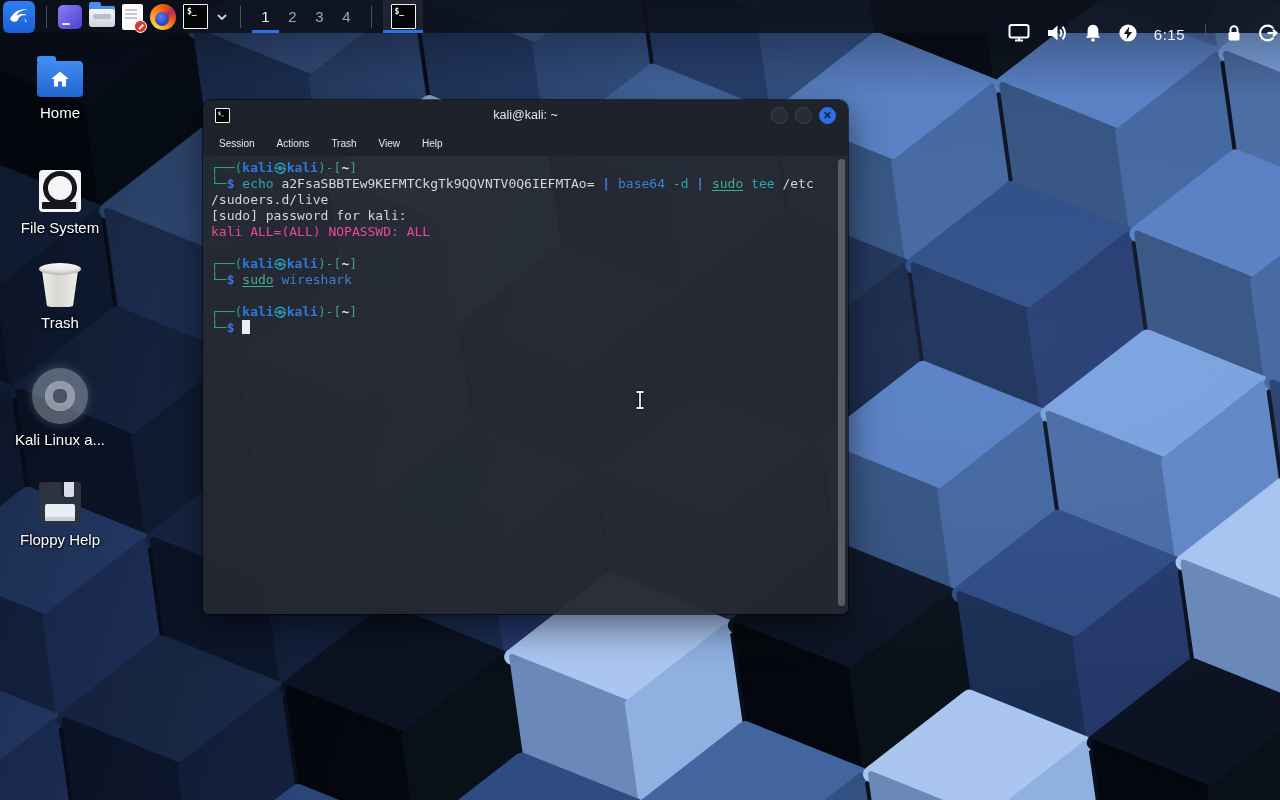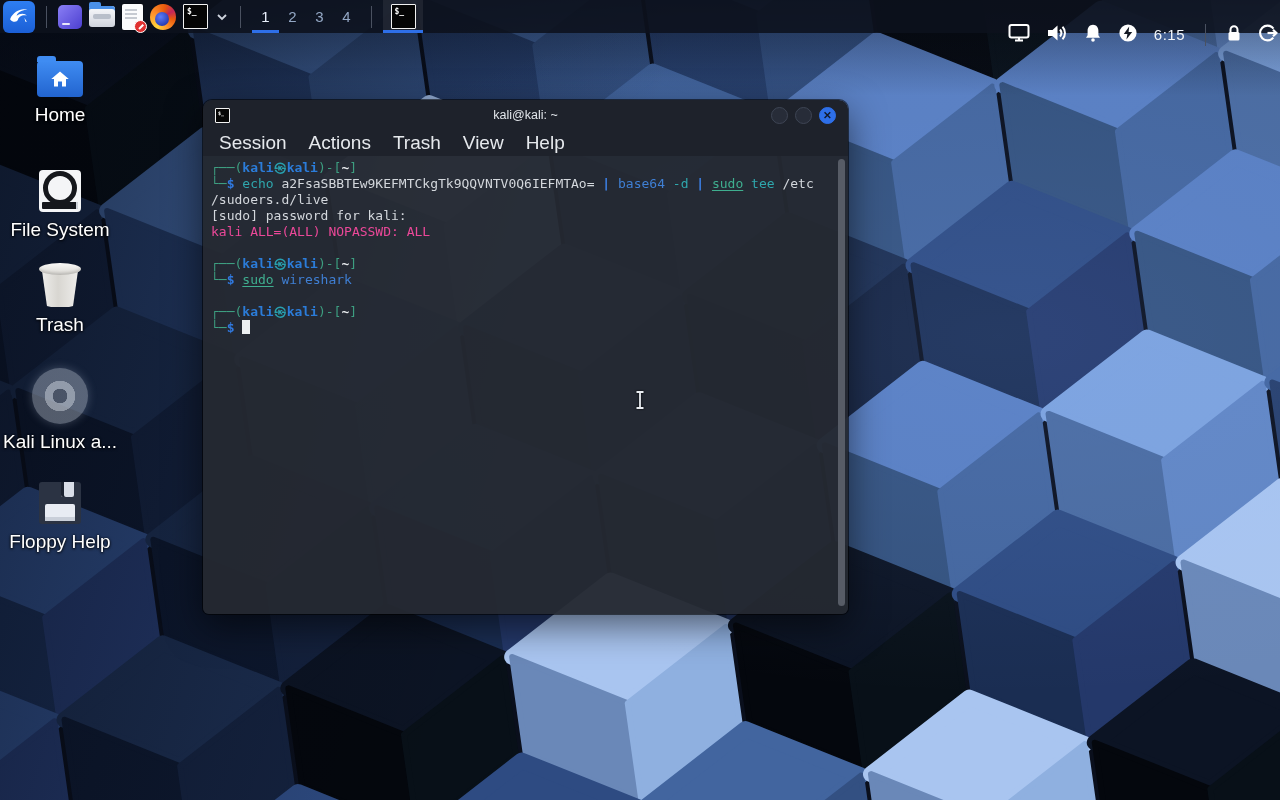--- a/index.html
+++ b/index.html
@@ -60,21 +60,21 @@
         font-size:15px; color:#93a7c4; background:none; border:none; cursor:pointer; }
   .ws.active { color:#e9f0fc; box-shadow:inset 0 -3px 0 #2e6fe8; }
   .taskbtn { width:40px; height:33px; display:flex; align-items:center; justify-content:center;
              background:rgba(255,255,255,0.07); border:none; cursor:pointer;
              box-shadow:inset 0 -3px 0 #2e6fe8; }
   .clock { color:#f2f5f9; font-size:15px; letter-spacing:0.5px; }
 
   
   .dicon { position:absolute; width:108px; left:6px; display:flex; flex-direction:column;
            align-items:center; gap:7px; cursor:pointer; }
-  .dlabel { color:#fff; font-size:19px; text-shadow:0 1px 3px rgba(0,0,0,0.95), 0 0 2px rgba(0,0,0,0.8);
+  .dlabel { color:#fff; font-size:15px; text-shadow:0 1px 3px rgba(0,0,0,0.95), 0 0 2px rgba(0,0,0,0.8);
             white-space:nowrap; }
   .home-folder { width:46px; height:36px; position:relative; border-radius:4px;
                  background:linear-gradient(180deg,#3f8cf2,#2264cf); margin-top:8px;
                  display:flex; align-items:center; justify-content:center; }
   .home-folder::before { content:""; position:absolute; left:0; top:-5px; width:19px; height:6px;
                  background:#3f8cf2; border-radius:3px 3px 0 0; }
   .drive { width:42px; height:42px; border-radius:4px; background:#f4f5f7; position:relative;
            display:flex; align-items:center; justify-content:center; }
   .drive::before { content:""; width:24px; height:24px; border-radius:50%; border:5px solid #15171c;
            margin-top:-6px; }
@@ -106,21 +106,21 @@
               padding:0 12px; position:relative; flex:none; }
   .title { position:absolute; left:0; right:0; text-align:center; color:#e2e6eb;
            font-size:12.5px; pointer-events:none; }
   .winbtns { margin-left:auto; display:flex; gap:7px; z-index:2; }
   .wbtn { width:17px; height:17px; border-radius:50%; background:#272c38; border:1px solid #3e4554;
           cursor:pointer; padding:0; }
   .wbtn.close { background:#2e6fe8; border-color:#2e6fe8; color:#111827; font-size:10.5px;
                 font-weight:700; line-height:15px; text-align:center; }
   .menubar { height:26px; background:#1e222b; display:flex; align-items:center; gap:2px;
              padding:0 6px; flex:none; }
-  .menuitem { color:#e6e9ed; font-size:19px; padding:3px 10px; border-radius:3px;
+  .menuitem { color:#e6e9ed; font-size:10px; padding:3px 10px; border-radius:3px;
               background:none; border:none; cursor:pointer; }
   .termbody { flex:1; background:rgba(36,41,49,0.96); position:relative; padding:4px 8px; }
   .tline { white-space:pre; font-family:"DejaVu Sans Mono", monospace; font-size:13px;
            line-height:16px; height:16px; color:#d3d7dc; }
   .tline .b { font-weight:700; }
   .tline .u { text-decoration:underline; text-underline-offset:2px; }
   .cursor-block { display:inline-block; width:8px; height:14px; background:#eceff2;
                   vertical-align:-2px; }
   .scrollbar { position:absolute; right:3px; top:3px; bottom:8px; width:7px;
                border-radius:4px; background:#575c66; cursor:pointer; }

